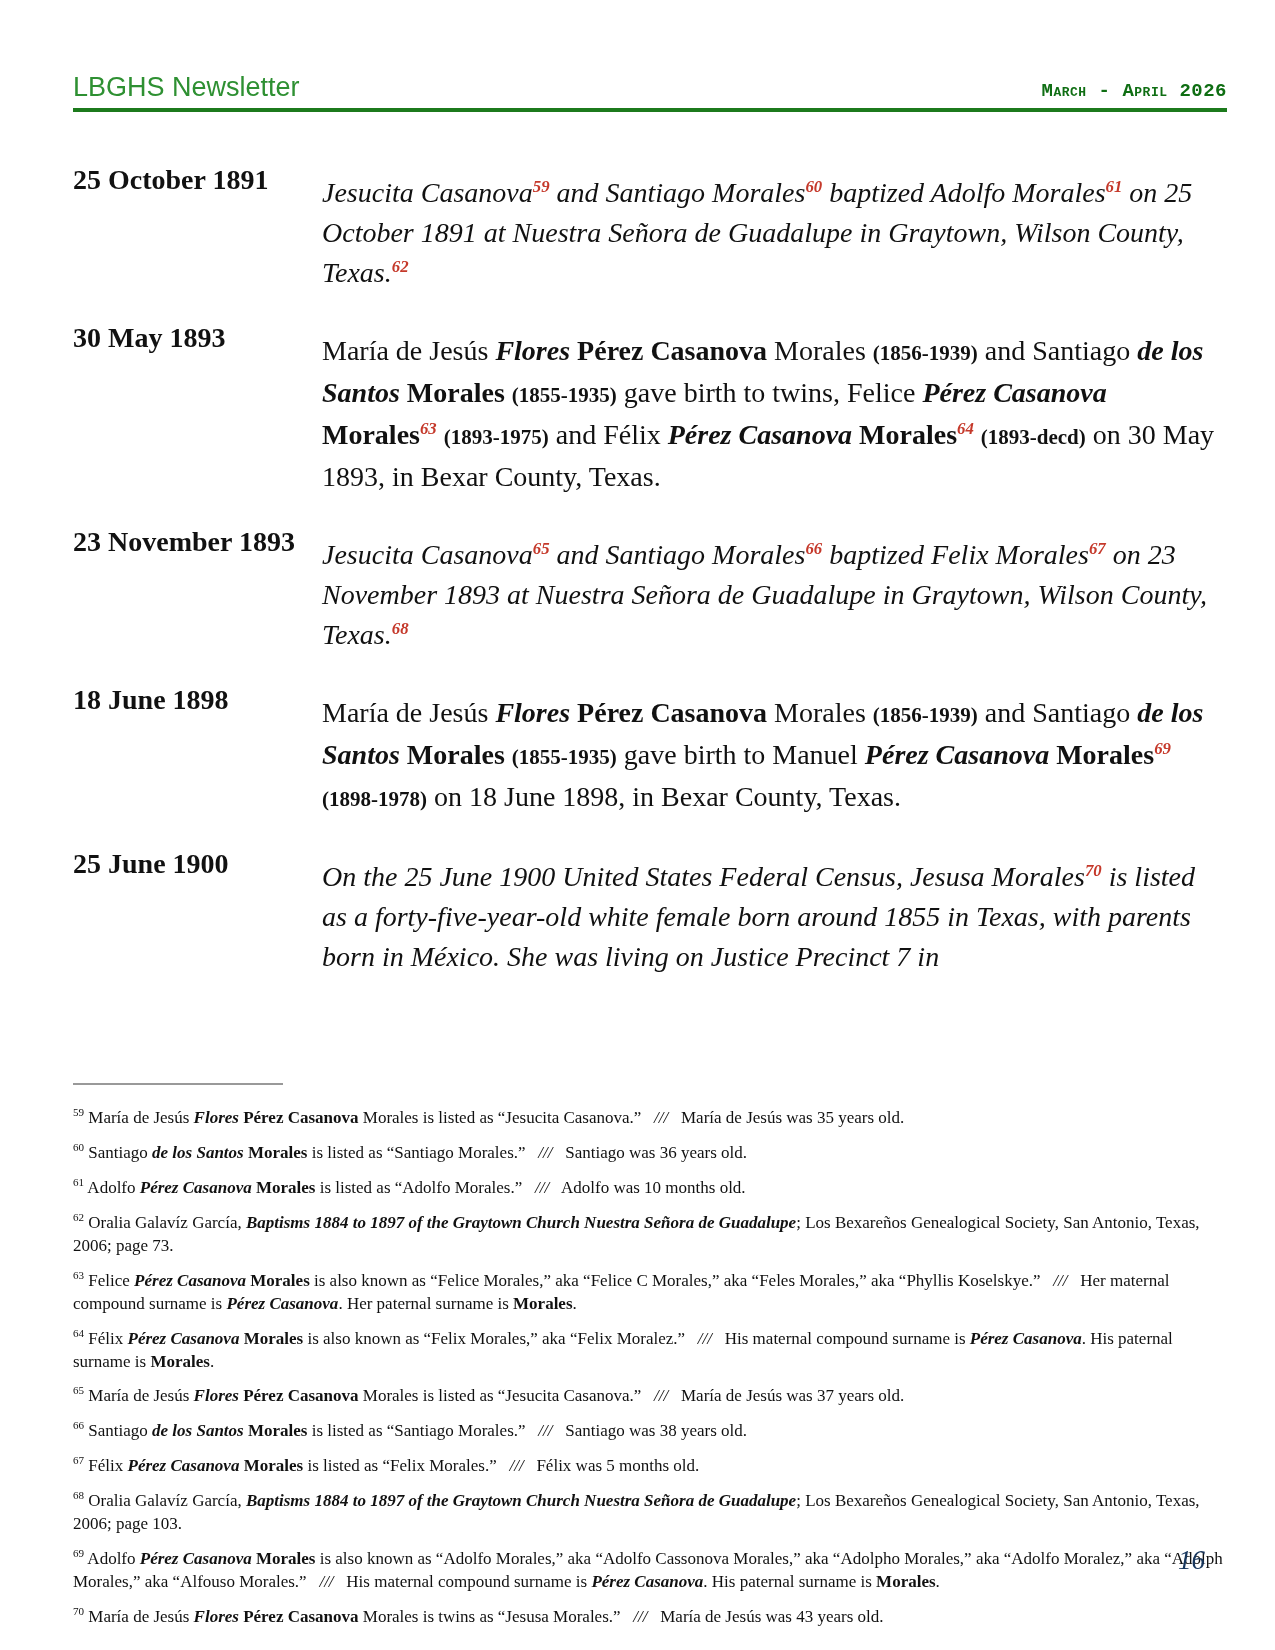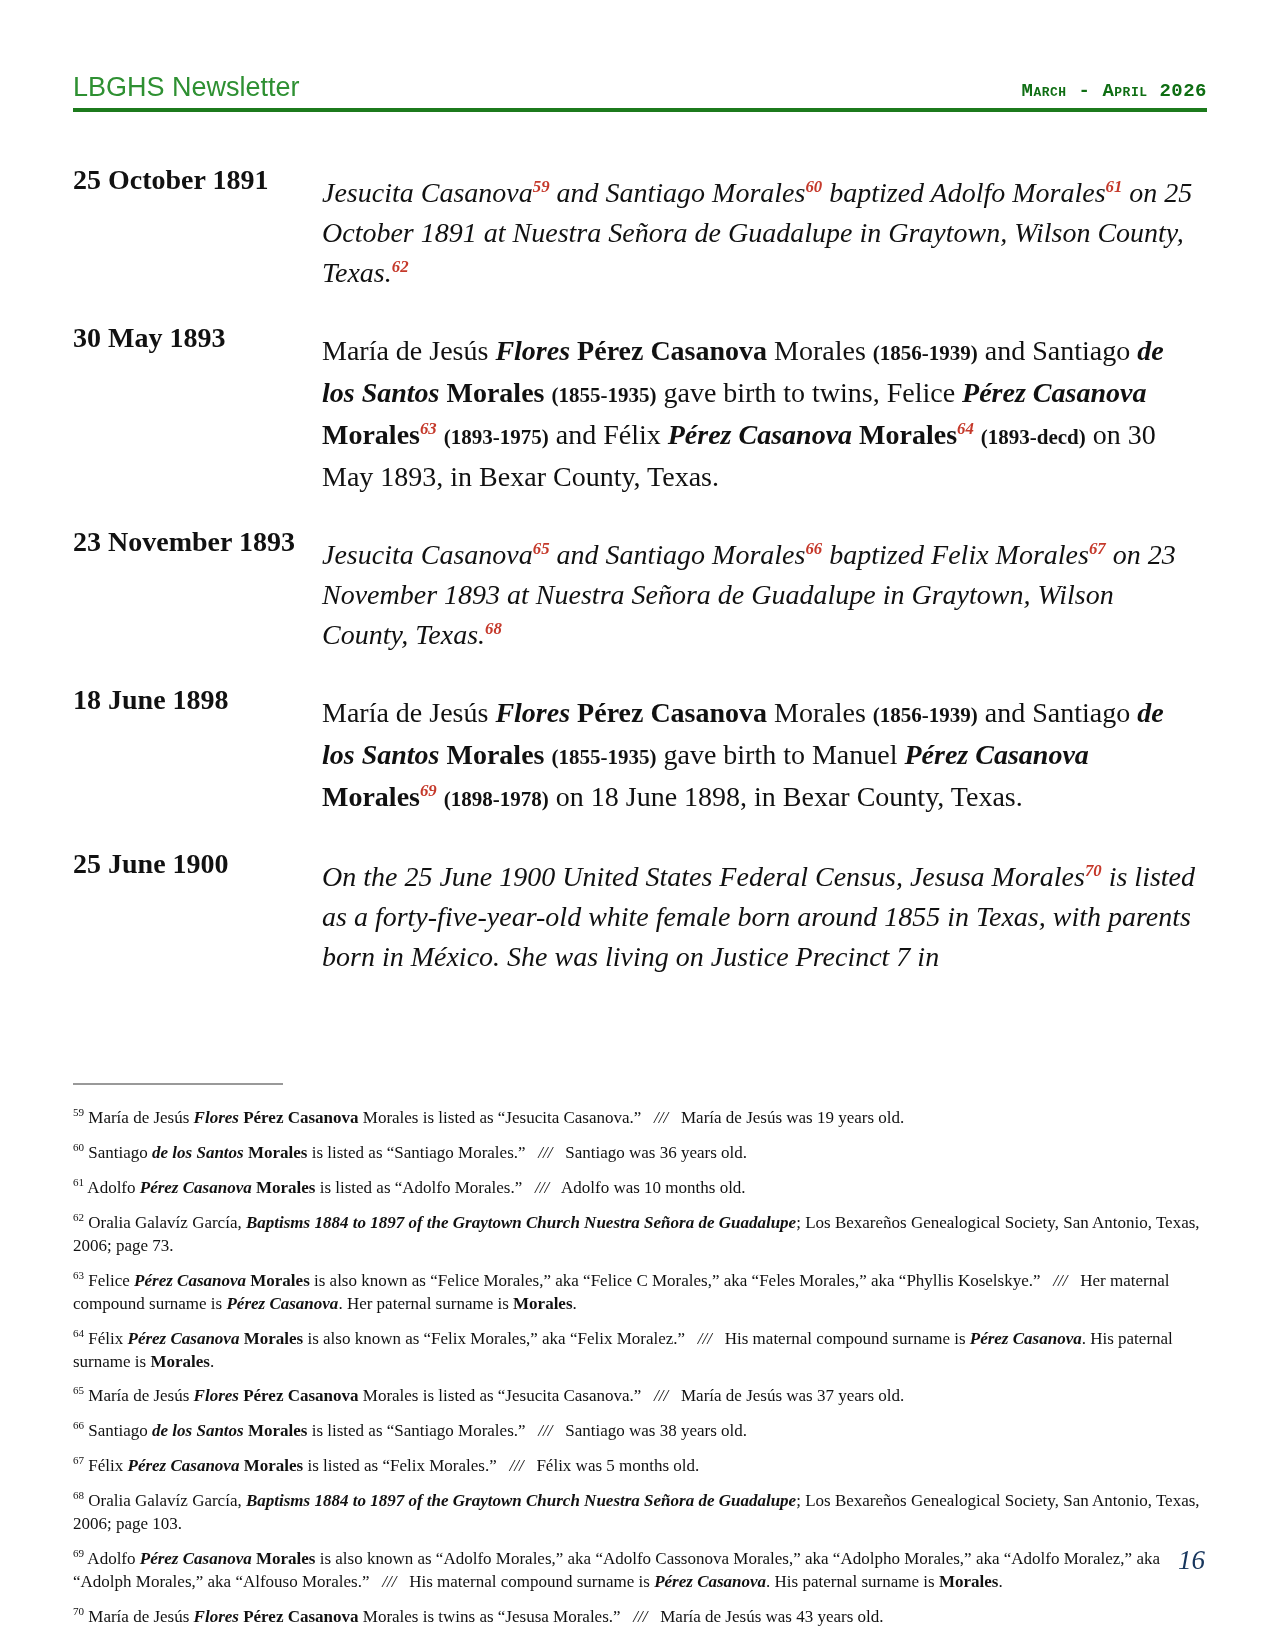--- a/index.html
+++ b/index.html
@@ -14,21 +14,21 @@
   html,body{background:#ffffff;}
   body{
     width:1275px;height:1650px;
     font-family:"Liberation Serif", serif;
     color:var(--ink);
     position:relative;
   }
   .page{
     position:relative;
     width:1275px;height:1228px;
-    padding:72px 68px 0 73px;
+    padding:72px 48px 0 73px;
   }
   
   .hdr{
     display:flex;
     justify-content:space-between;
     align-items:baseline;
     border-bottom:4px solid var(--green-rule);
     padding-bottom:5px;
   }
   .hdr-title{
@@ -129,21 +129,21 @@
       </div>
       <div class="entry">
         <div class="entry-date">25 June 1900</div>
         <div class="entry-text"><span class="seg-i">On the 25 June 1900 United States Federal Census, Jesusa Morales</span><span class="seg-sup">70</span><span class="seg-i"> is listed as a forty-five-year-old white female born around 1855 in Texas, with parents born in México. She was living on Justice Precinct 7 in</span></div>
       </div>
     </main>
 
   <div class="fn-sep"></div>
 
   <section class="footnotes" id="footnotes">
-      <p class="footnote"><span class="fn-num">59</span> <span>María de Jesús </span><span class="seg-bi">Flores</span><span> </span><span class="seg-b">Pérez Casanova</span><span> Morales is listed as “Jesucita Casanova.”   </span><span class="seg-i">///</span><span>   María de Jesús was 19 years old.</span></p>
+      <p class="footnote"><span class="fn-num">59</span> <span>María de Jesús </span><span class="seg-bi">Flores</span><span> </span><span class="seg-b">Pérez Casanova</span><span> Morales is listed as “Jesucita Casanova.”   </span><span class="seg-i">///</span><span>   María de Jesús was 35 years old.</span></p>
       <p class="footnote"><span class="fn-num">60</span> <span>Santiago </span><span class="seg-bi">de los Santos</span><span> </span><span class="seg-b">Morales</span><span> is listed as “Santiago Morales.”   </span><span class="seg-i">///</span><span>   Santiago was 36 years old.</span></p>
       <p class="footnote"><span class="fn-num">61</span> <span>Adolfo </span><span class="seg-bi">Pérez Casanova</span><span> </span><span class="seg-b">Morales</span><span> is listed as “Adolfo Morales.”   </span><span class="seg-i">///</span><span>   Adolfo was 10 months old.</span></p>
       <p class="footnote"><span class="fn-num">62</span> <span>Oralia Galavíz García, </span><span class="seg-bi">Baptisms 1884 to 1897 of the Graytown Church Nuestra Señora de Guadalupe</span><span>; Los Bexareños Genealogical Society, San Antonio, Texas, 2006; page 73.</span></p>
       <p class="footnote"><span class="fn-num">63</span> <span>Felice </span><span class="seg-bi">Pérez Casanova</span><span> </span><span class="seg-b">Morales</span><span> is also known as “Felice Morales,” aka “Felice C Morales,” aka “Feles Morales,” aka “Phyllis Koselskye.”   </span><span class="seg-i">///</span><span>   Her maternal compound surname is </span><span class="seg-bi">Pérez Casanova</span><span>. Her paternal surname is </span><span class="seg-b">Morales</span><span>.</span></p>
       <p class="footnote"><span class="fn-num">64</span> <span>Félix </span><span class="seg-bi">Pérez Casanova</span><span> </span><span class="seg-b">Morales</span><span> is also known as “Felix Morales,” aka “Felix Moralez.”   </span><span class="seg-i">///</span><span>   His maternal compound surname is </span><span class="seg-bi">Pérez Casanova</span><span>. His paternal surname is </span><span class="seg-b">Morales</span><span>.</span></p>
       <p class="footnote"><span class="fn-num">65</span> <span>María de Jesús </span><span class="seg-bi">Flores</span><span> </span><span class="seg-b">Pérez Casanova</span><span> Morales is listed as “Jesucita Casanova.”   </span><span class="seg-i">///</span><span>   María de Jesús was 37 years old.</span></p>
       <p class="footnote"><span class="fn-num">66</span> <span>Santiago </span><span class="seg-bi">de los Santos</span><span> </span><span class="seg-b">Morales</span><span> is listed as “Santiago Morales.”   </span><span class="seg-i">///</span><span>   Santiago was 38 years old.</span></p>
       <p class="footnote"><span class="fn-num">67</span> <span>Félix </span><span class="seg-bi">Pérez Casanova</span><span> </span><span class="seg-b">Morales</span><span> is listed as “Felix Morales.”   </span><span class="seg-i">///</span><span>   Félix was 5 months old.</span></p>
       <p class="footnote"><span class="fn-num">68</span> <span>Oralia Galavíz García, </span><span class="seg-bi">Baptisms 1884 to 1897 of the Graytown Church Nuestra Señora de Guadalupe</span><span>; Los Bexareños Genealogical Society, San Antonio, Texas, 2006; page 103.</span></p>
       <p class="footnote"><span class="fn-num">69</span> <span>Adolfo </span><span class="seg-bi">Pérez Casanova</span><span> </span><span class="seg-b">Morales</span><span> is also known as “Adolfo Morales,” aka “Adolfo Cassonova Morales,” aka “Adolpho Morales,” aka “Adolfo Moralez,” aka “Adolph Morales,” aka “Alfouso Morales.”   </span><span class="seg-i">///</span><span>   His maternal compound surname is </span><span class="seg-bi">Pérez Casanova</span><span>. His paternal surname is </span><span class="seg-b">Morales</span><span>.</span></p>

